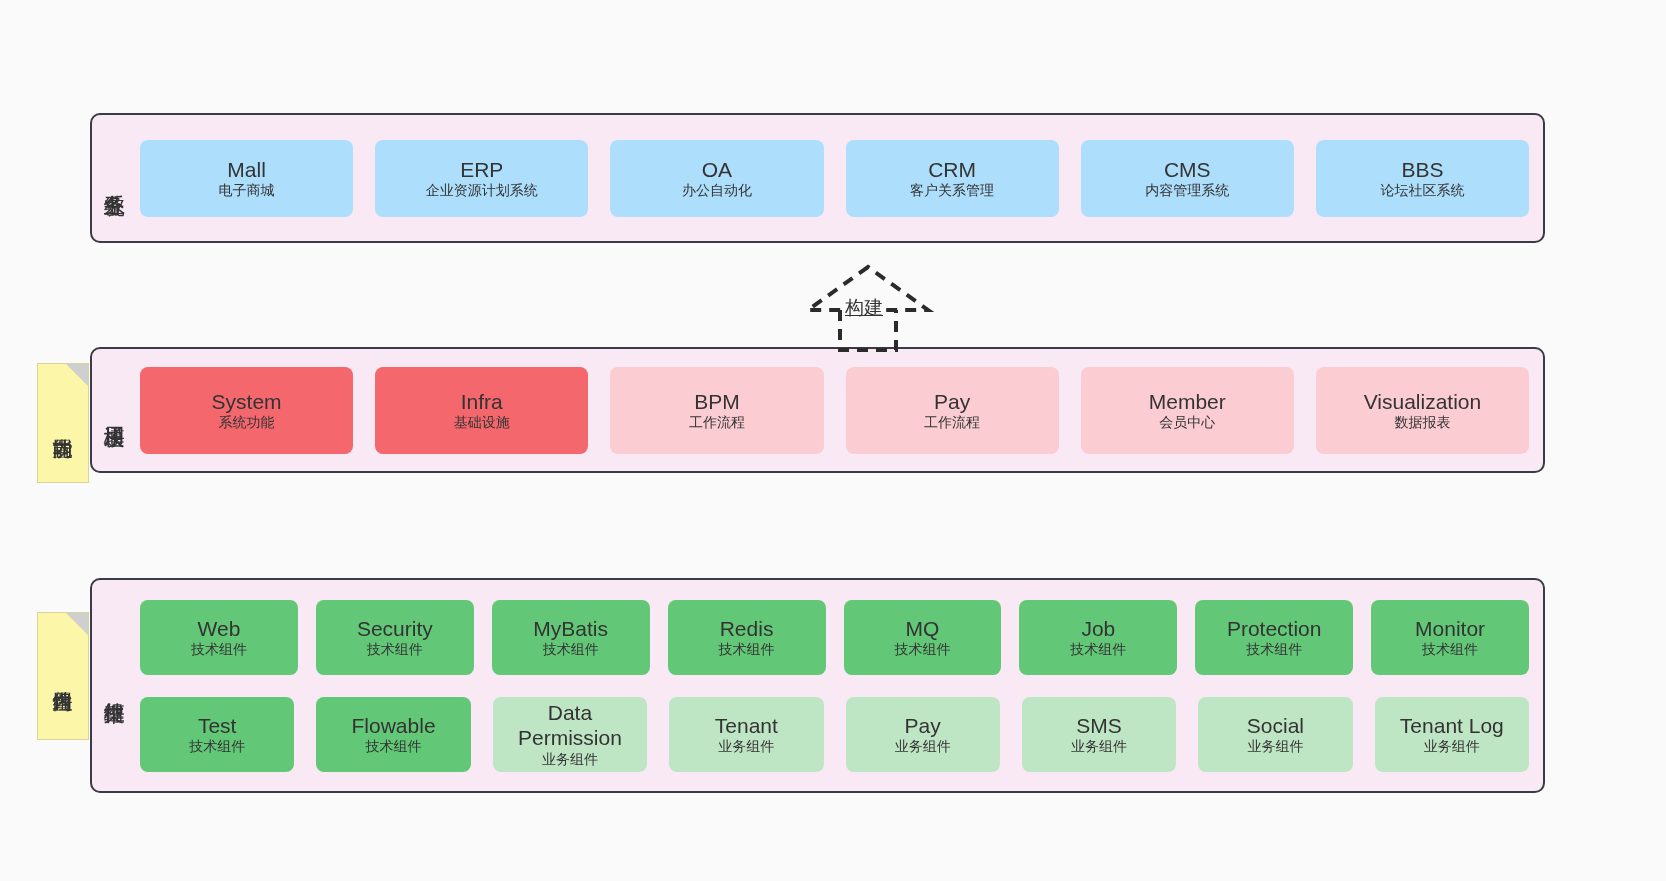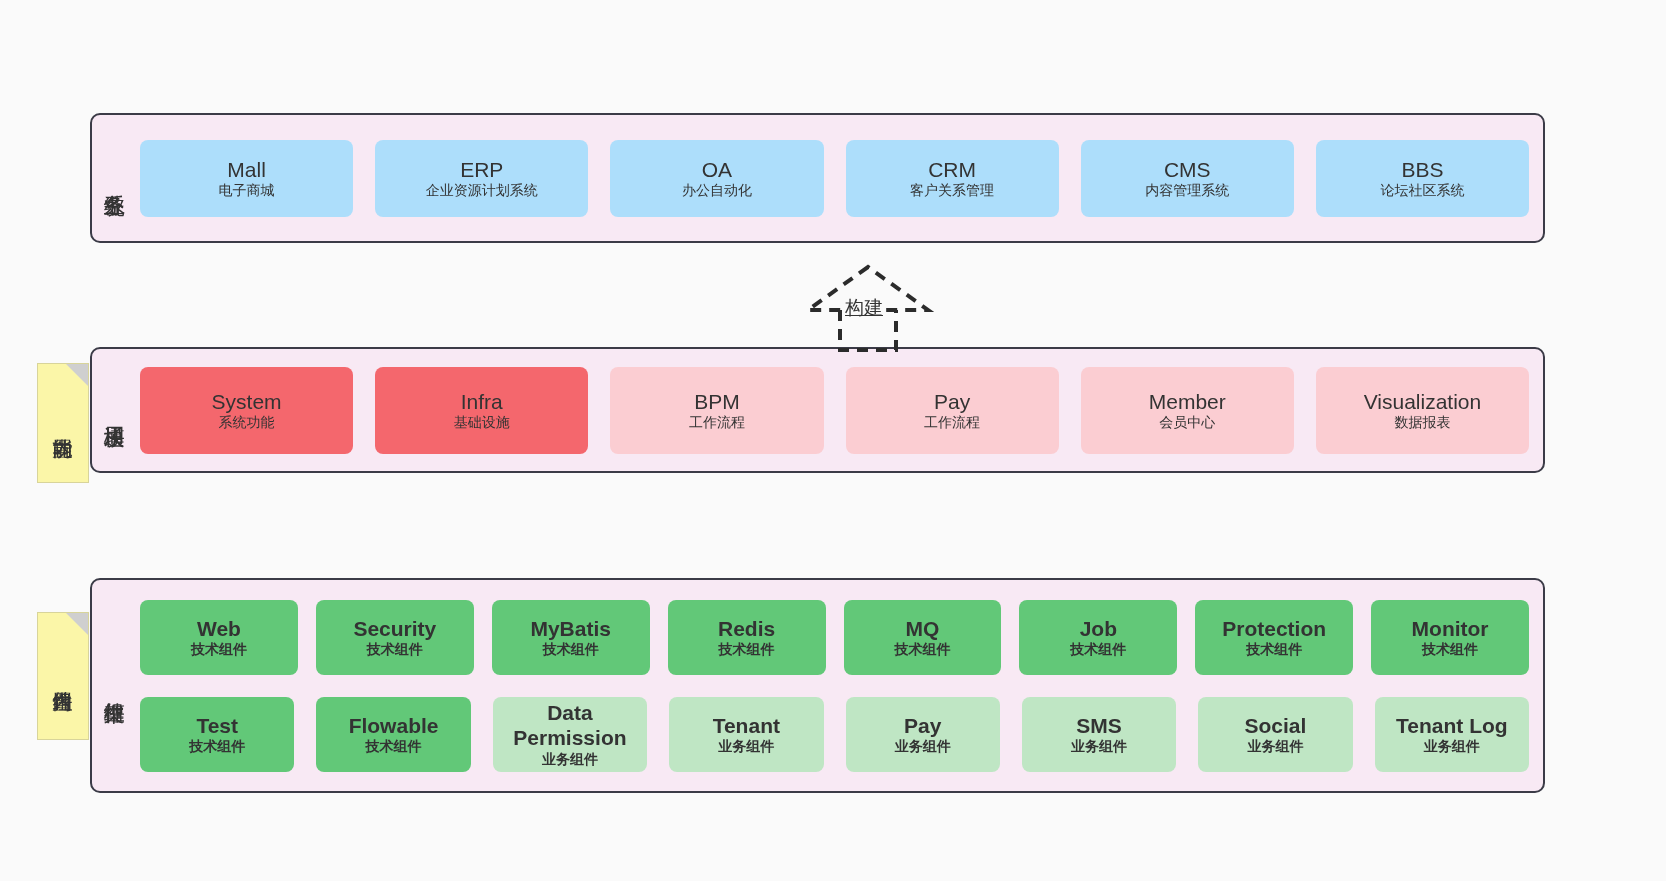--- a/index.html
+++ b/index.html
@@ -230,21 +230,21 @@
 
   <div class="sticky" style="left:37px; top:612px; width:52px; height:128px;">
     <span class="fold"></span>
     <span>内置组件</span>
   </div>
 
   <div class="layer" id="layer-framework-component" style="left:90px; top:578px; width:1455px; height:215px;">
     <div class="layer-title">框架组件</div>
     <div class="layer-body" style="gap:22px;">
 
-      <div class="layer-row" style="gap:18px;font-weight:bold;">
+      <div class="layer-row" style="gap:18px;">
         <div class="node c-green-dark h-comp">
           <span class="title">Web</span>
           <span class="subtitle">技术组件</span>
         </div>
         <div class="node c-green-dark h-comp">
           <span class="title">Security</span>
           <span class="subtitle">技术组件</span>
         </div>
         <div class="node c-green-dark h-comp">
           <span class="title">MyBatis</span>
@@ -265,21 +265,21 @@
         <div class="node c-green-dark h-comp">
           <span class="title">Protection</span>
           <span class="subtitle">技术组件</span>
         </div>
         <div class="node c-green-dark h-comp">
           <span class="title">Monitor</span>
           <span class="subtitle">技术组件</span>
         </div>
       </div>
 
-      <div class="layer-row" style="font-weight:bold;">
+      <div class="layer-row" style="">
         <div class="node c-green-dark h-comp">
           <span class="title">Test</span>
           <span class="subtitle">技术组件</span>
         </div>
         <div class="node c-green-dark h-comp">
           <span class="title">Flowable</span>
           <span class="subtitle">技术组件</span>
         </div>
         <div class="node c-green-light h-comp">
           <span class="title">Data Permission</span>

